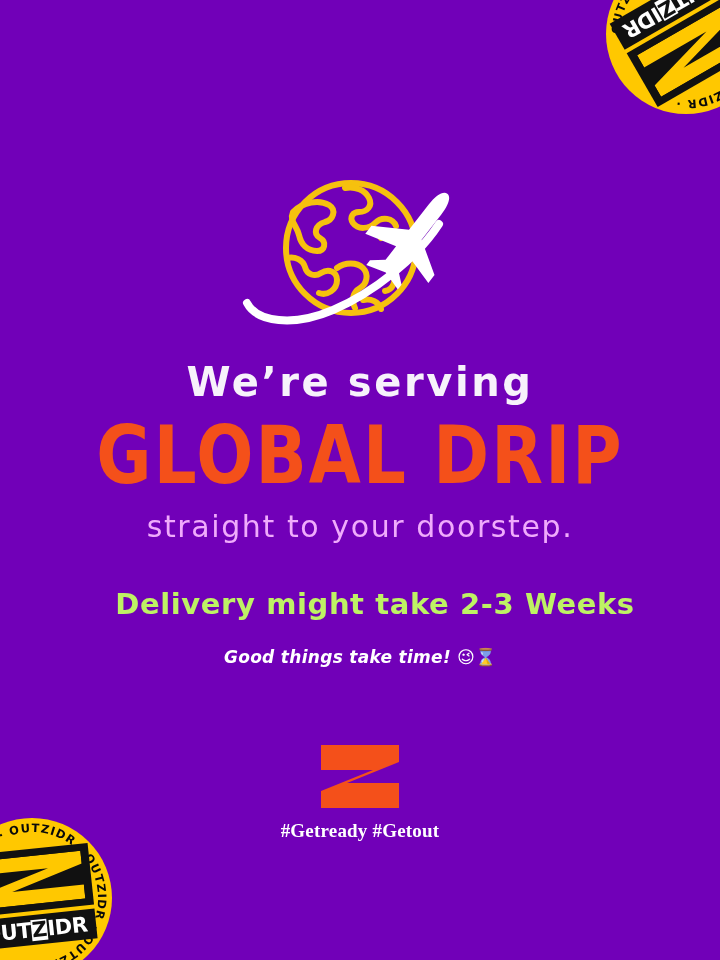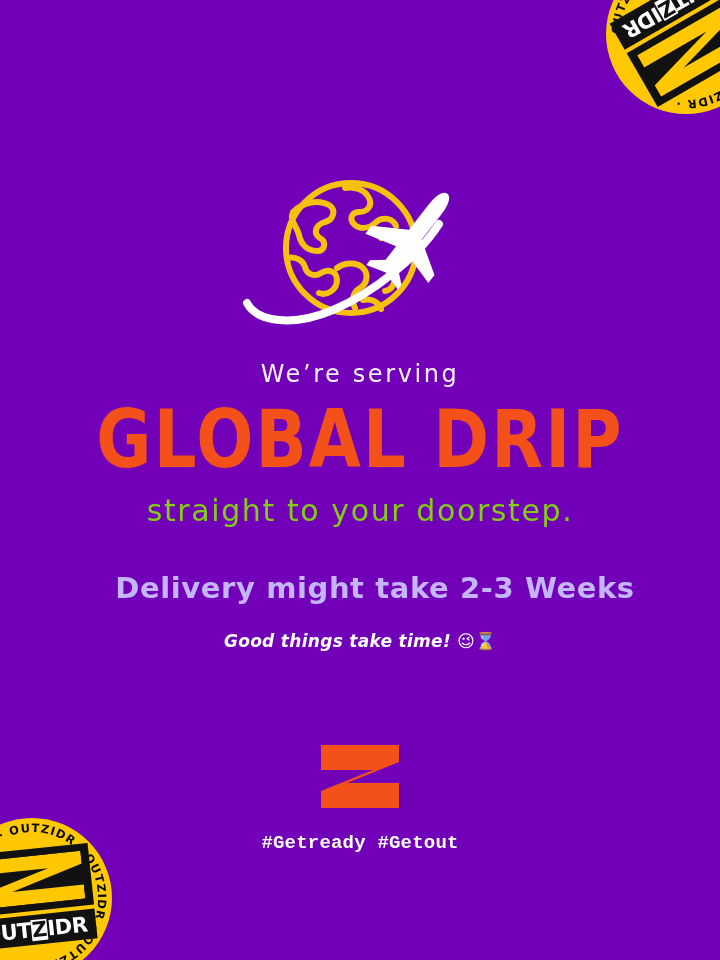--- a/index.html
+++ b/index.html
@@ -117,51 +117,51 @@
   
   .copy {
     position: absolute;
     left: 0;
     right: 0;
     top: 362px;
     text-align: center;
   }
   .line-serving {
     font-family: "DejaVu Sans", sans-serif;
-    font-size: 24px;
-    font-weight: 400;
+    font-size: 40px;
+    font-weight: 700;
     color: #f7f2fb;
     letter-spacing: 2.6px;
     line-height: 1;
   }
   .line-global {
     font-family: "DejaVu Sans", sans-serif;
     font-size: 66px;
     font-weight: 700;
     color: #f4501a;
     letter-spacing: 2px;
     line-height: 1;
     margin-top: 14px;
     transform: scaleY(1.22) scaleX(1.02);
     transform-origin: center top;
   }
   .line-doorstep {
     font-family: "DejaVu Sans", sans-serif;
     font-size: 30px;
     font-weight: 400;
-    color: #84cc16;
+    color: #f0abfc;
     letter-spacing: 1.6px;
     line-height: 1;
     margin-top: 30px;
   }
   .line-delivery {
     font-family: "DejaVu Sans", sans-serif;
     font-size: 29px;
     font-weight: 700;
-    color: #c4b5fd;
+    color: #bef264;
     letter-spacing: 0.6px;
     line-height: 1;
     margin-top: 48px;
     padding-left: 30px;
   }
   .line-tagline {
     font-family: "DejaVu Sans", sans-serif;
     font-size: 17px;
     font-weight: 700;
     font-style: italic;
@@ -183,22 +183,22 @@
     top: 745px;
     text-align: center;
   }
   .brand-z {
     width: 78px;
     height: 63px;
     margin: 0 auto;
   }
   .brand-z svg { width: 100%; height: 100%; display: block; }
   .hashtags {
-    margin-top: 26px;
-    font-family: Liberation Mono, monospace;
+    margin-top: 13px;
+    font-family: Liberation Serif, serif;
     font-size: 19px;
     font-weight: 700;
     color: #ffffff;
     letter-spacing: 0.2px;
     line-height: 1;
   }
 </style>
 </head>
 <body>
 

